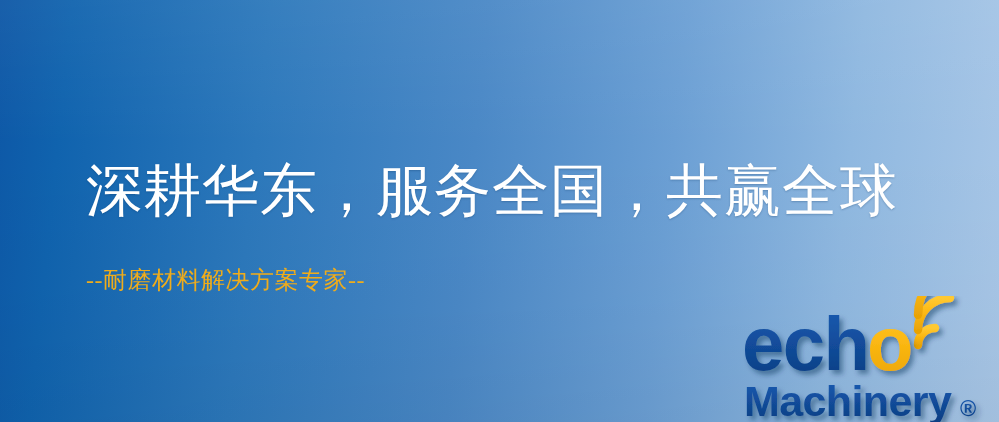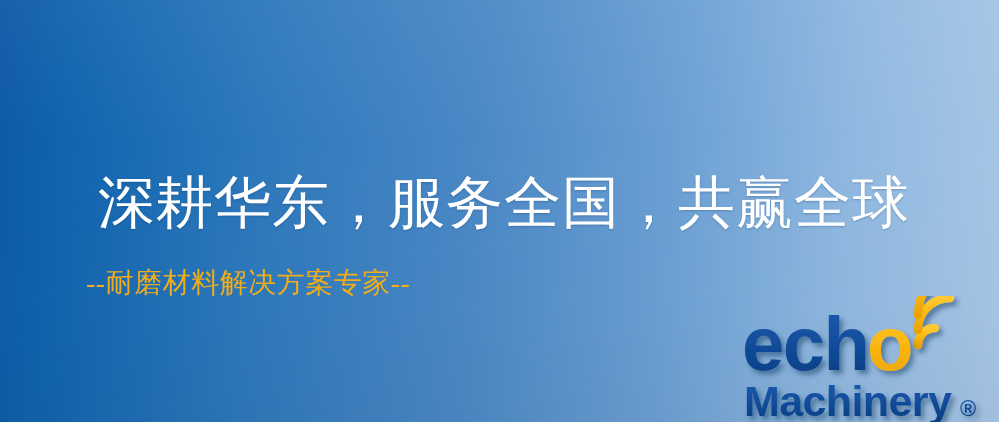--- a/index.html
+++ b/index.html
@@ -41,41 +41,41 @@
         rgba(0,0,0,0.015) 72%,
         rgba(0,0,0,0.045) 100%);
     pointer-events: none;
   }
 
   
   .headline {
     position: absolute;
     left: 82px;
     top: 155px;
-    margin: 16px;
+    margin: 4px;
     font-family: "Liberation Serif", "DejaVu Serif", serif;
     font-weight: 400;
     font-size: 57px;
     line-height: 1.12;
     letter-spacing: 1px;
     color: #ffffff;
     white-space: nowrap;
     text-shadow: 0 1px 2px rgba(10,50,95,0.28);
     z-index: 3;
   }
 
   
   .subtitle {
     position: absolute;
     left: 86px;
     top: 266px;
     margin: 0;
     font-family: "Liberation Serif", "DejaVu Serif", serif;
     font-weight: 400;
-    font-size: 28px;
+    font-size: 24px;
     line-height: 1.2;
     letter-spacing: 0.5px;
     color: #efac1b;
     white-space: nowrap;
     z-index: 3;
   }
 
   
   #logo {
     position: absolute;

